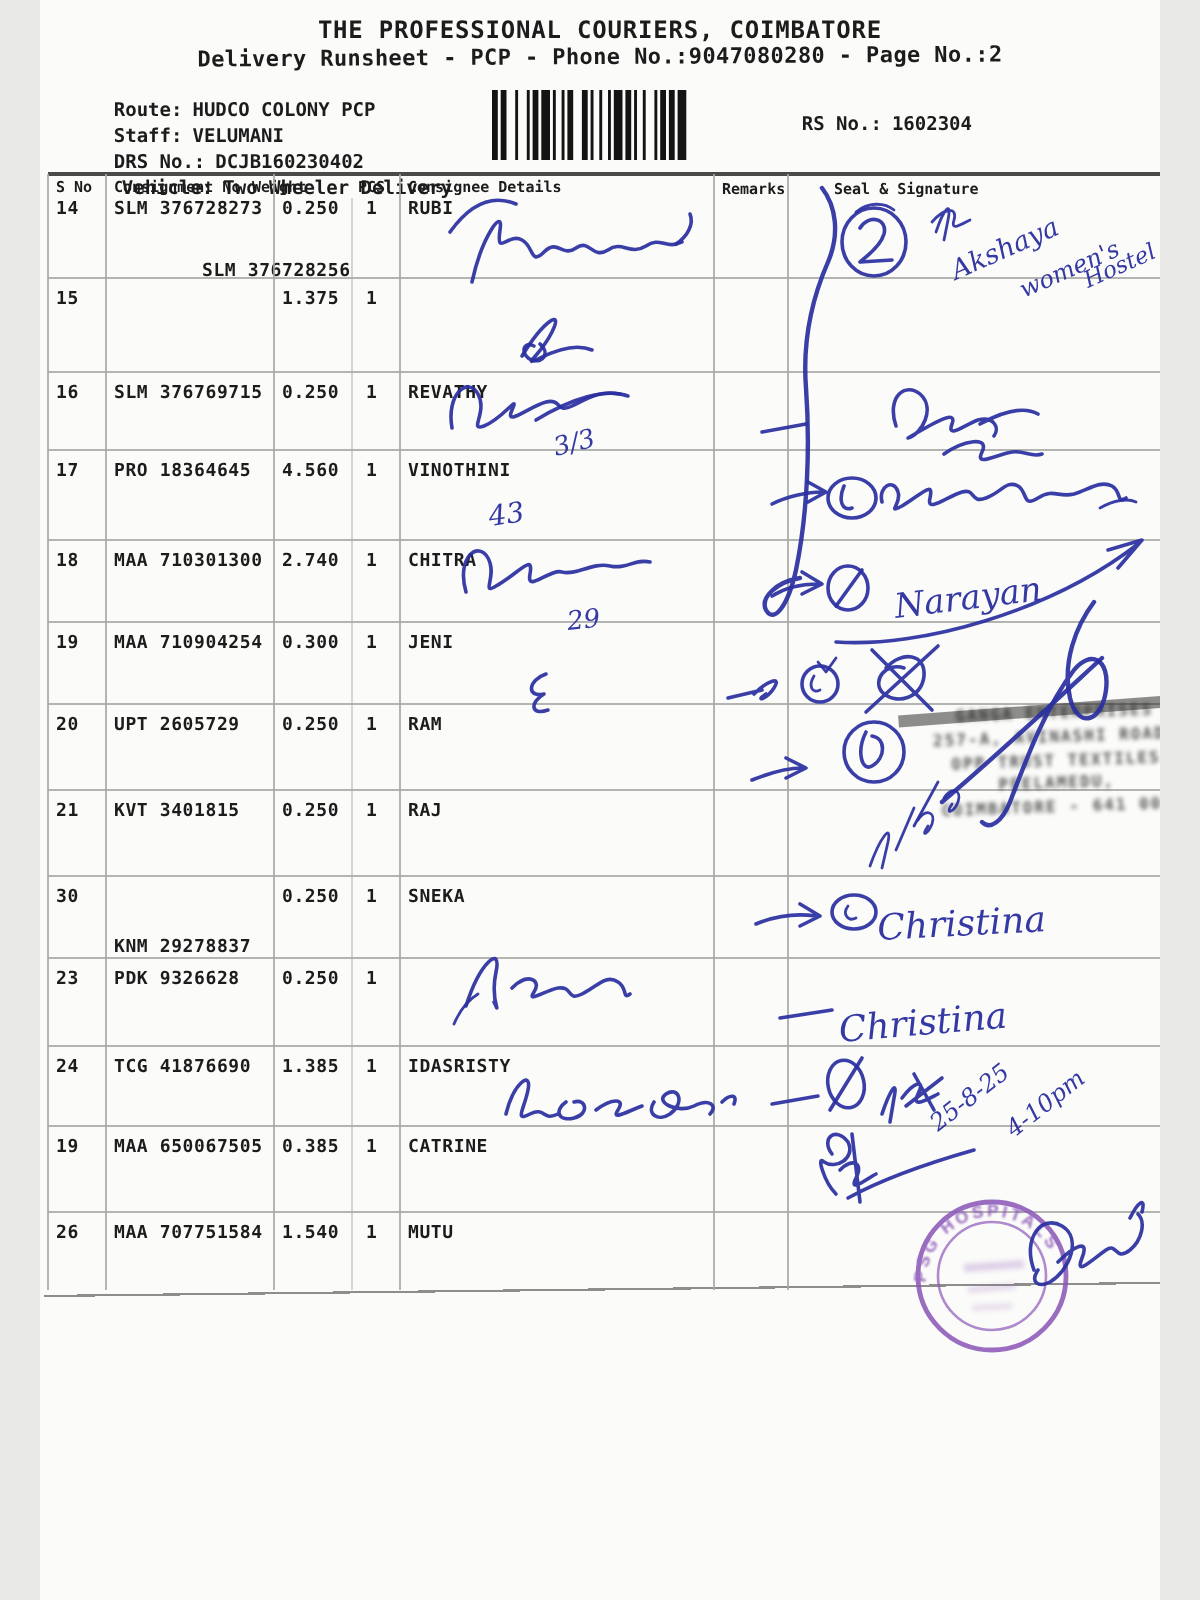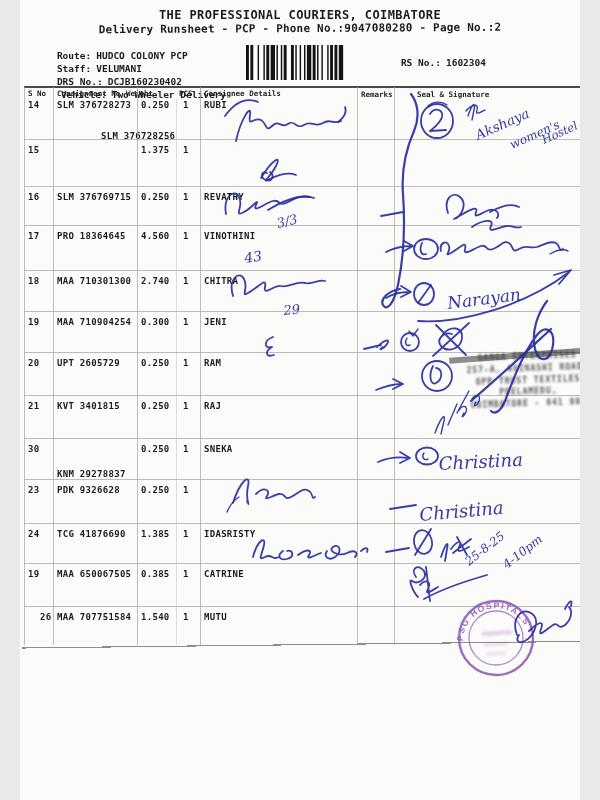--- a/index.html
+++ b/index.html
@@ -137,21 +137,21 @@
       <span class="pt cell" style="left: 8px; top: 529px;">24</span>
       <span class="pt cell" style="left: 37px; top: 529px;">TCG 41876690</span>
       <span class="pt cell" style="left: 121px; top: 529px;">1.385</span>
       <span class="pt cell" style="left: 163px; top: 529px;">1</span>
       <span class="pt cell" style="left: 184px; top: 529px;">IDASRISTY</span>
       <span class="pt cell" style="left: 8px; top: 569px;">19</span>
       <span class="pt cell" style="left: 37px; top: 569px;">MAA 650067505</span>
       <span class="pt cell" style="left: 121px; top: 569px;">0.385</span>
       <span class="pt cell" style="left: 163px; top: 569px;">1</span>
       <span class="pt cell" style="left: 184px; top: 569px;">CATRINE</span>
-      <span class="pt cell" style="left: 20px; top: 612px;">26</span>
+      <span class="pt cell" style="left: 8px; top: 612px;">26</span>
       <span class="pt cell" style="left: 37px; top: 612px;">MAA 707751584</span>
       <span class="pt cell" style="left: 121px; top: 612px;">1.540</span>
       <span class="pt cell" style="left: 163px; top: 612px;">1</span>
       <span class="pt cell" style="left: 184px; top: 612px;">MUTU</span>
     </div>
 
   <svg class="overlay" width="600" height="800" viewBox="0 0 600 800">
 
     <g shape-rendering="crispEdges">
       <line class="gridtop" x1="4" y1="87" x2="597" y2="87"></line>

